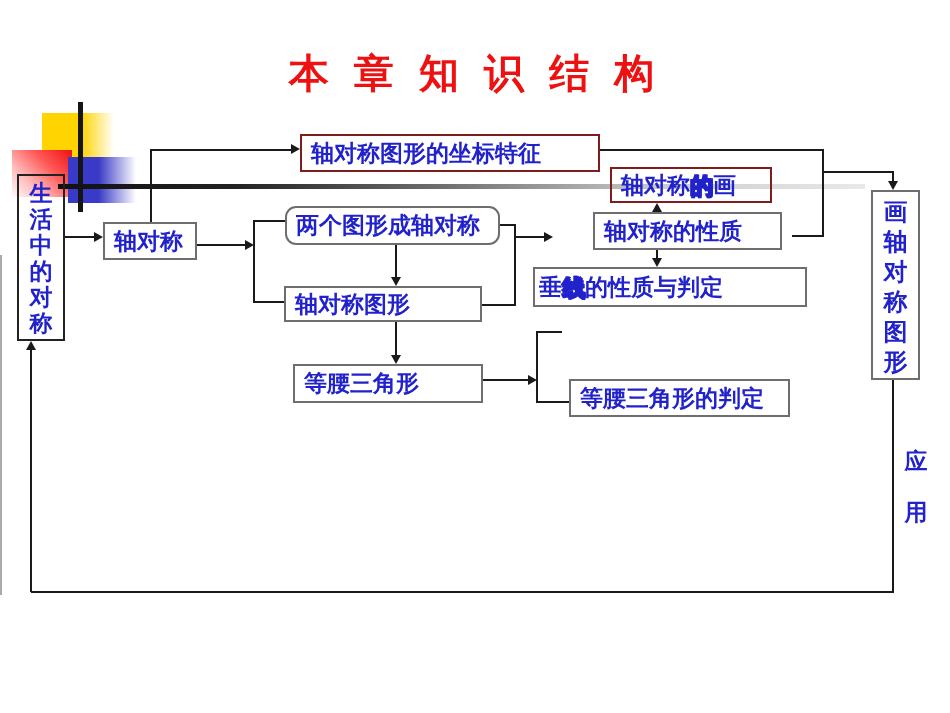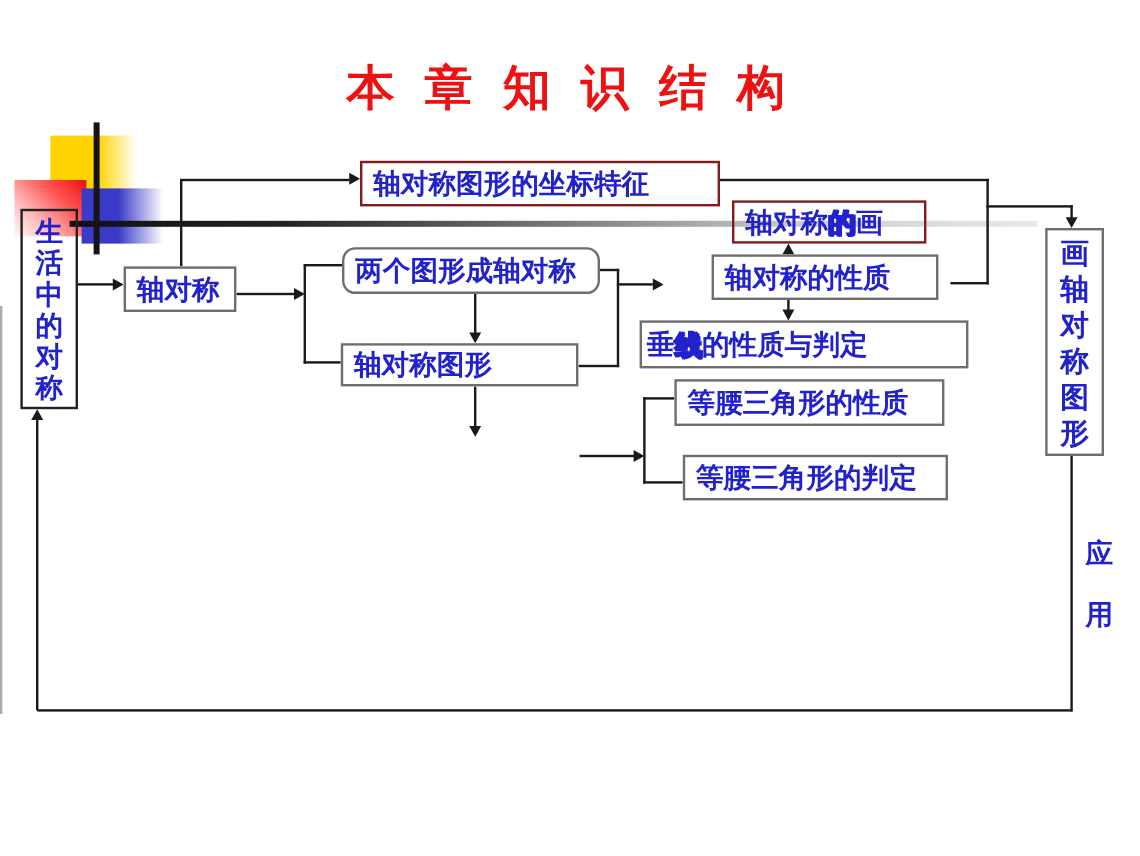--- a/index.html
+++ b/index.html
@@ -159,24 +159,24 @@
       <span class="smudge">的</span>
       <span>画</span>
   </div>
 
   <div class="fbox" style="left:533px;top:267px;width:274px;height:40px;padding-left:4px;">
     <span>垂</span>
       <span class="smudge">线</span>
       <span>的性质与判定</span>
   </div>
 
+  <div class="fbox" style="left:293px;top:364px;width:190px;height:39px;">
+    <span>等腰三角形</span>
+  </div>
 
-  <div class="fbox" style="left:562px;top:316px;width:225px;height:39px;">
-    <span>等腰三角形的性质</span>
-  </div>
 
   <div class="fbox" style="left:569px;top:379px;width:221px;height:38px;">
     <span>等腰三角形的判定</span>
   </div>
 
   <div class="vbox" style="left:871px;top:190px;width:49px;height:190px;font-size:24px;line-height:30px;">
     <span>画轴对称图形</span>
   </div>
 
   <div class="app-label">

